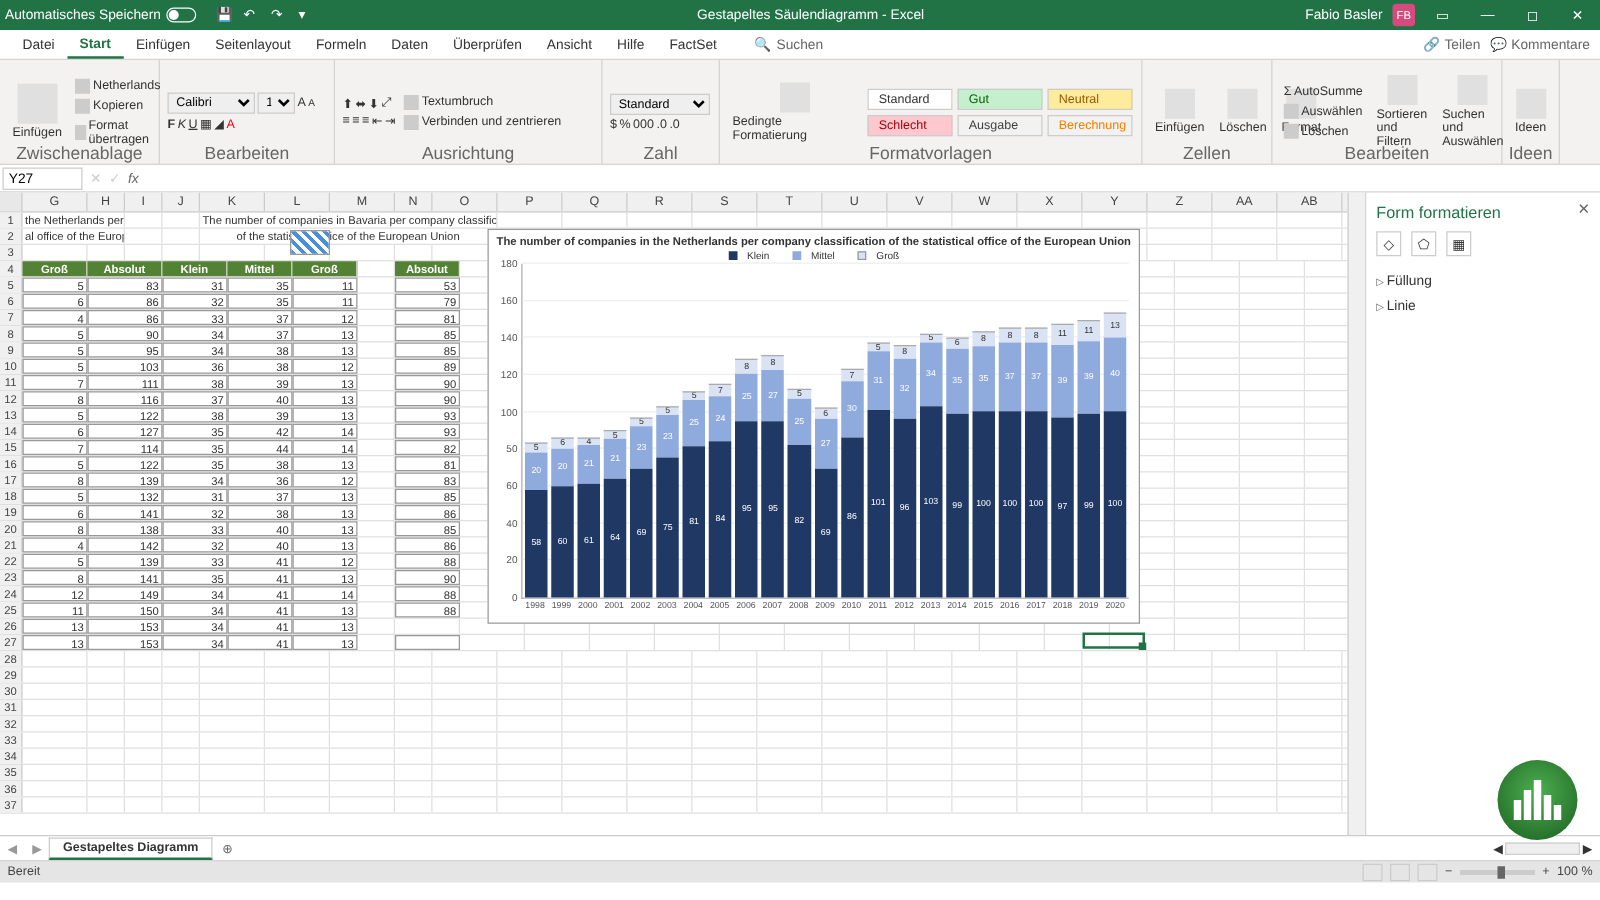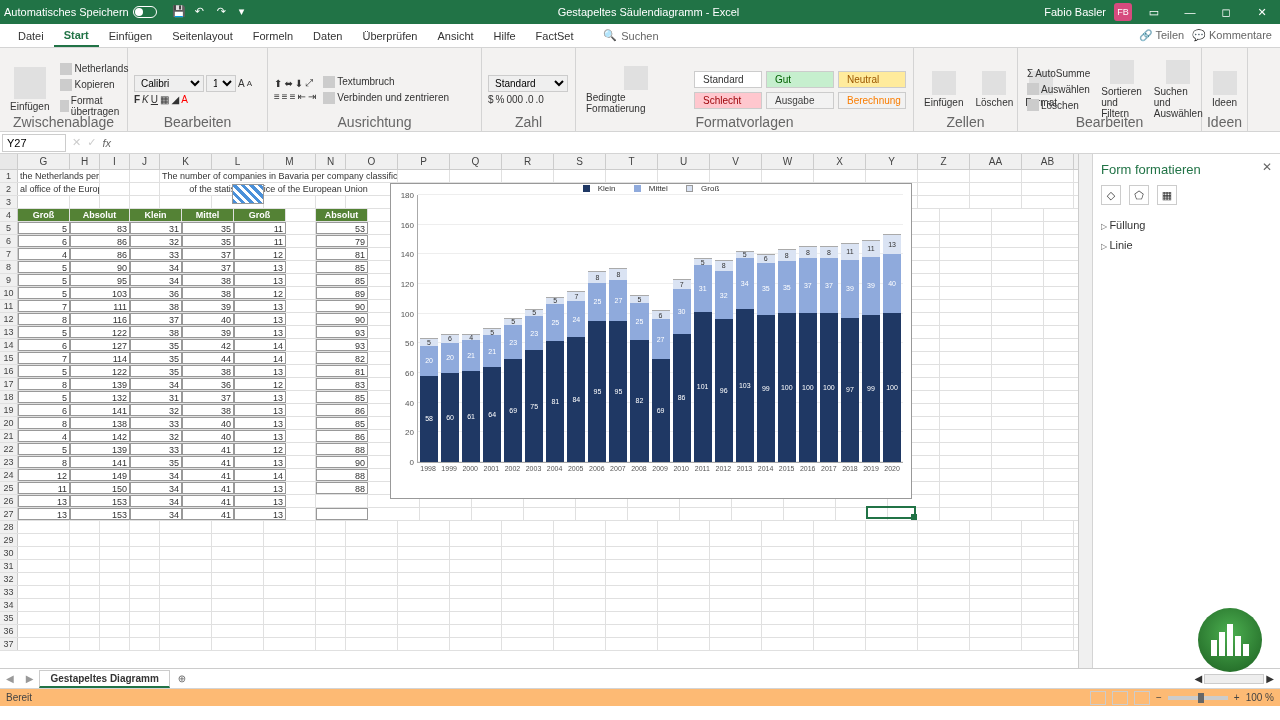--- a/index.html
+++ b/index.html
@@ -103,21 +103,21 @@
 
 .sheet-tabs { height: 20px; border-top: 1px solid #ccc; display: flex; align-items: center; font-size: 10px; }
 .sheet-tabs .nav { padding: 0 6px; color: #999; cursor: pointer; }
 .sheet-tabs .tab { padding: 2px 10px; border: 1px solid #ccc; border-bottom: none; background: #fff; cursor: pointer; }
 .sheet-tabs .tab.active { font-weight: 600; border-bottom: 2px solid #217346; }
 .sheet-tabs .add { padding: 0 8px; cursor: pointer; color: #666; }
 .sheet-tabs .hscroll { margin-left: auto; display: flex; align-items: center; gap: 2px; padding-right: 6px; }
 .sheet-tabs .hscroll .track { width: 60px; height: 10px; background: #eee; border: 1px solid #ccc; }
 
 
-.statusbar { height: 18px; background: #fdba74; border-top: 1px solid #d4d4d4; display: flex; align-items: center; padding: 0 6px; font-size: 10px; color: #444; }
+.statusbar { height: 18px; background: #e5e5e5; border-top: 1px solid #d4d4d4; display: flex; align-items: center; padding: 0 6px; font-size: 10px; color: #444; }
 .statusbar .right { margin-left: auto; display: flex; align-items: center; gap: 6px; }
 .statusbar .viewbtn { width: 16px; height: 14px; border: 1px solid #ccc; cursor: pointer; }
 .statusbar .zoom-slider { width: 60px; height: 4px; background: #ccc; position: relative; }
 .statusbar .zoom-slider::after { content: ''; position: absolute; width: 6px; height: 10px; background: #666; top: -3px; left: 50%; }
 
 
 .logo-badge { position: absolute; right: 18px; bottom: 48px; width: 64px; height: 64px; background: radial-gradient(circle at 50% 40%, #4caf50, #1b5e20); border-radius: 50%; display: flex; align-items: center; justify-content: center; }
 .logo-badge .bars { display: flex; gap: 2px; align-items: flex-end; }
 .logo-badge .bars div { width: 6px; background: #fff; }
 
@@ -1229,20 +1229,21 @@
           <div class="cell" style="width: 52px;"></div>
           <div class="cell" style="width: 52px;"></div>
           <div class="cell" style="width: 52px;"></div>
           <div class="cell" style="width: 52px;"></div>
           <div class="cell" style="width: 52px;"></div>
           <div class="cell" style="width: 52px;"></div>
         </div>
       </div>
 
     <div class="chart-container" style="left:390px; top:29px; width:522px; height:316px;">
+      <div class="chart-title">The number of companies in the Netherlands per company classification of the statistical office of the European Union</div>
       <div class="chart-legend">
         <span><span class="legend-box" style="background:#1f3864"></span><span>Klein</span></span>
         <span><span class="legend-box" style="background:#8faadc"></span><span>Mittel</span></span>
         <span><span class="legend-box" style="background:#dae3f3;border:1px solid #999"></span><span>Groß</span></span>
       </div>
       <div class="chart-plot" id="chartplot">
         <div class="chart-yaxis" id="yaxis">
             <div style="bottom: 0%; transform: translateY(50%);">0</div>
             <div style="bottom: 11.1111%; transform: translateY(50%);">20</div>
             <div style="bottom: 22.2222%; transform: translateY(50%);">40</div>

